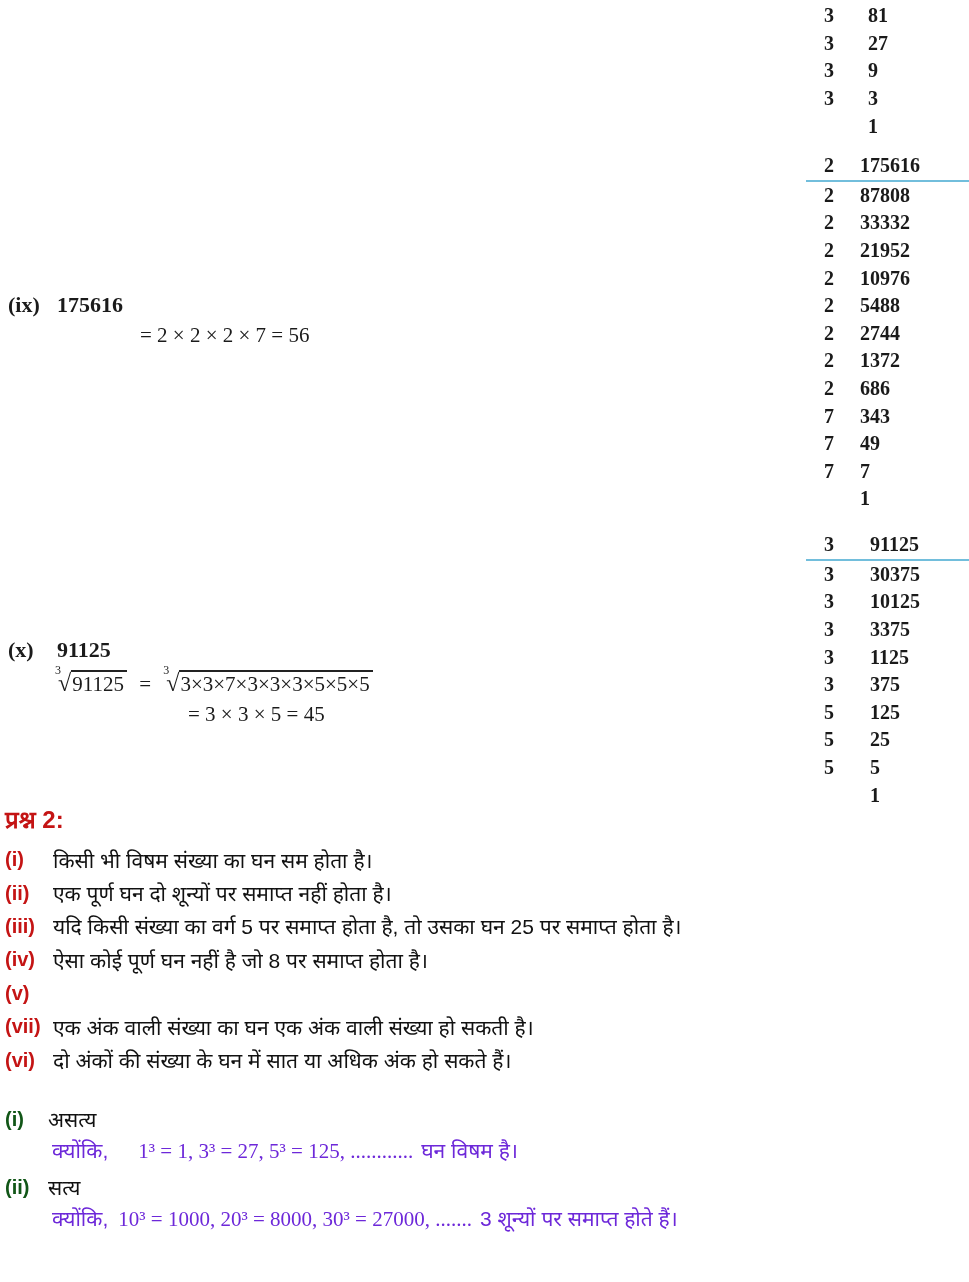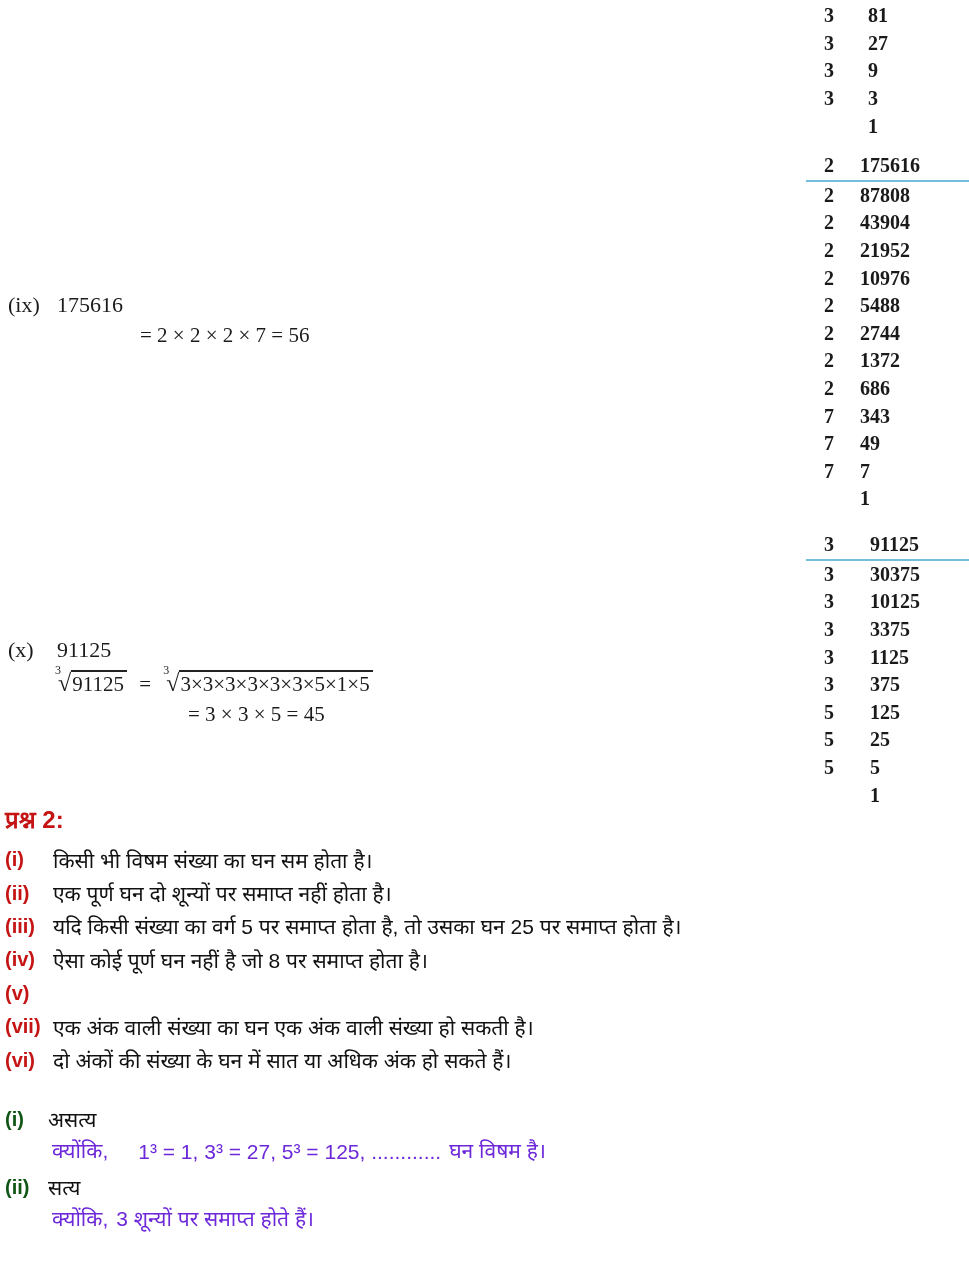--- a/index.html
+++ b/index.html
@@ -13,21 +13,21 @@
         font-family:"Liberation Serif","DejaVu Serif",serif;font-weight:700;font-size:20px;color:#1a1a1a;}
   .frow.underline{border-bottom:2px solid #72bedc;}
   .frow .divisor{width:28px;text-align:right;flex-shrink:0;}
   .ft-a .frow .value{margin-left:34px;}
   .ft-b .frow .value{margin-left:26px;}
   .ft-c .frow .value{margin-left:36px;}
   
   .sol{position:absolute;left:8px;font-family:"Liberation Serif","DejaVu Serif",serif;color:#1b1b1b;}
   #sol-ix{top:292px;}
   #sol-x{top:637px;}
-  .s-line1{display:flex;font-weight:400;font-size:22px;}
+  .s-line1{display:flex;font-weight:700;font-size:22px;}
   .s-label{width:49px;flex-shrink:0;}
   .s-line2{margin-left:47px;margin-top:7px;font-size:21px;white-space:nowrap;}
   .s-line3{margin-left:132px;margin-top:5px;font-size:21px;text-align:center;}
   .idx{font-size:12px;position:relative;top:-9px;margin-right:-3px;}
   .sqrt{font-size:24px;}
   .cand{border-top:2px solid #222222;padding:0 3px 0 1px;}
   .eq{margin:0 7px;}
   
   .questions{position:absolute;left:5px;top:802px;width:958px;}
   .q-head{font-size:24px;font-weight:700;color:#c41414;}
@@ -35,21 +35,21 @@
   .q-list{margin-top:8px;}
   .q-item{display:flex;align-items:center;height:33.4px;font-size:21px;color:#111111;}
   .q-label{width:48px;flex-shrink:0;color:#c41414;font-weight:700;font-size:20px;}
   
   .answers{position:absolute;left:5px;top:1096px;width:958px;}
   .a-head{margin-left:33px;font-size:23px;font-weight:700;color:#115617;}
   .a-item{margin-top:9px;}
   .a-row1{display:flex;align-items:center;font-size:21px;color:#111111;}
   .a-label{width:43px;flex-shrink:0;color:#115617;font-weight:700;font-size:20px;}
   .a-row2{margin-left:47px;margin-top:3px;font-size:21px;display:flex;align-items:flex-end;color:#6d28d9;}
-  .a-eq{font-family:Liberation Sans, sans-serif;font-size:21px;white-space:nowrap;}
+  .a-eq{font-family:Liberation Serif, serif;font-size:21px;white-space:nowrap;}
   .a-eq.eq-1{margin-left:30px;}
   .a-eq.eq-2{margin-left:10px;}
   .a-suffix{margin-left:8px;white-space:nowrap;}
 </style>
 </head>
 <body>
 
 <div id="page">
 
   <div class="ftable ft-a" style="top:2px">
@@ -78,21 +78,21 @@
       <div class="frow underline">
         <span class="divisor">2</span>
         <span class="value">175616</span>
       </div>
       <div class="frow">
         <span class="divisor">2</span>
         <span class="value">87808</span>
       </div>
       <div class="frow">
         <span class="divisor">2</span>
-        <span class="value">43904</span>
+        <span class="value">33332</span>
       </div>
       <div class="frow">
         <span class="divisor">2</span>
         <span class="value">21952</span>
       </div>
       <div class="frow">
         <span class="divisor">2</span>
         <span class="value">10976</span>
       </div>
       <div class="frow">
@@ -180,21 +180,21 @@
   </div>
 
   <div class="sol" id="sol-x">
     <div class="s-line1">
       <span class="s-label">(x)</span>
       <span>91125</span>
     </div>
     <div class="s-line2">
       <span class="rad"><sup class="idx">3</sup><span class="sqrt">√</span><span class="cand">91125</span></span>
       <span class="eq">=</span>
-      <span class="rad"><sup class="idx">3</sup><span class="sqrt">√</span><span class="cand">3×3×3×3×3×3×5×1×5</span></span>
+      <span class="rad"><sup class="idx">3</sup><span class="sqrt">√</span><span class="cand">3×3×7×3×3×3×5×5×5</span></span>
     </div>
     <div class="s-line3">= 3 × 3 × 5 = 45</div>
   </div>
 
   <div class="questions">
     <div class="q-head">प्रश्न 2:</div>
     <div class="q-list">
         <div class="q-item">
           <span class="q-label">(i)</span>
           <span>किसी भी विषम संख्या का घन सम होता है।</span>
@@ -239,18 +239,19 @@
       </div>
     </div>
 
     <div class="a-item">
       <div class="a-row1">
         <span class="a-label">(ii)</span>
         <span>सत्य</span>
       </div>
       <div class="a-row2">
         <span>क्योंकि,</span>
+        <span class="a-eq eq-2">10³ = 1000, 20³ = 8000, 30³ = 27000, .......</span>
         <span class="a-suffix">3 शून्यों पर समाप्त होते हैं।</span>
       </div>
     </div>
   </div>
 
 </div>
 
 </body></html>

